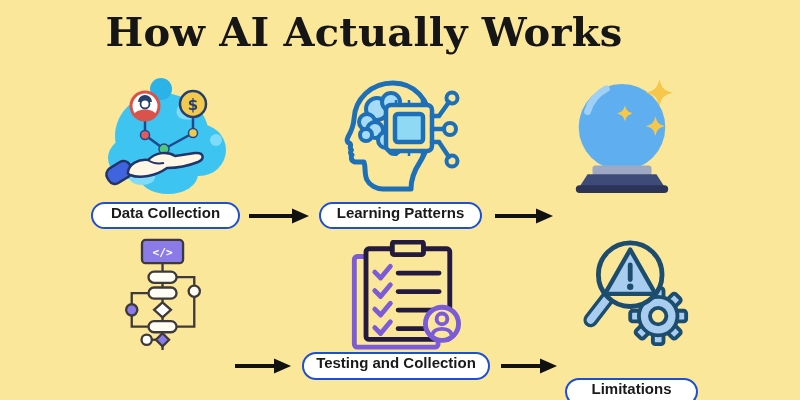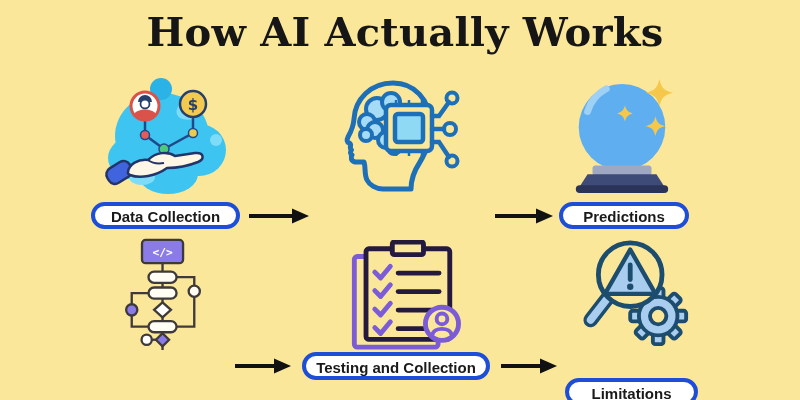--- a/index.html
+++ b/index.html
@@ -7,28 +7,27 @@
     position:relative;width:800px;height:400px;overflow:hidden;
     background:#FBE79A;
     font-family:"Liberation Sans",sans-serif;
   }
   .title{
     position:absolute;top:8px;left:0;width:728px;margin:0;
     text-align:center;
     font-family:"DejaVu Serif",serif;
     font-weight:700;font-size:40px;line-height:1.2;color:#161616;
     letter-spacing:0.2px;
-    padding-left:41px;
   }
   .icon{position:absolute;}
   .icon svg{display:block;width:100%;height:100%;}
   .pill{
     position:absolute;height:27px;box-sizing:border-box;
-    background:#FFFFFF;border:4px solid #1d4ed8;border-radius:999px;
-    display:flex;align-items:flex-end;justify-content:center;
+    background:#FFFFFF;border:2px solid #1d4ed8;border-radius:999px;
+    display:flex;align-items:flex-start;justify-content:center;
     font-weight:700;font-size:15px;color:#1A1A1A;white-space:nowrap;
   }
   .arrow{position:absolute;}
 </style>
 </head>
 <body>
 
 <div class="canvas">
 
   <h1 class="title">How AI Actually Works</h1>
@@ -125,29 +124,29 @@
 
   <div class="pill" style="left:91px;top:202px;width:149px;">
     <span>Data Collection</span>
   </div>
 
   <svg class="arrow" style="left:248px;top:207px;" width="62" height="18">
     <line x1="1" y1="9" x2="47" y2="9" stroke="#111111" stroke-width="4"></line>
     <polygon points="44,1.5 61,9 44,16.5" fill="#111111"></polygon>
   </svg>
 
+  <div class="pill" style="left:319px;top:202px;width:163px;">
+    <span>Learning Patterns</span>
+  </div>
 
   <svg class="arrow" style="left:494px;top:207px;" width="60" height="18">
     <line x1="1" y1="9" x2="45" y2="9" stroke="#111111" stroke-width="4"></line>
     <polygon points="42,1.5 59,9 42,16.5" fill="#111111"></polygon>
   </svg>
 
-  <div class="pill" style="left:559px;top:202px;width:130px;">
-    <span>Predictions</span>
-  </div>
 
   <div class="icon" style="left:118px;top:238px;width:90px;height:112px;">
     <svg viewBox="0 0 95 120">
       <g stroke="#3F3A3A" stroke-width="2.5" fill="none">
         <path d="M47,27 V36"></path>
         <path d="M62,42 H81 V95 H62"></path>
         <path d="M32,59 H14 V95 H32"></path>
         <path d="M47,48 V53"></path>
         <path d="M47,65 V69"></path>
         <path d="M47,85 V89"></path>

